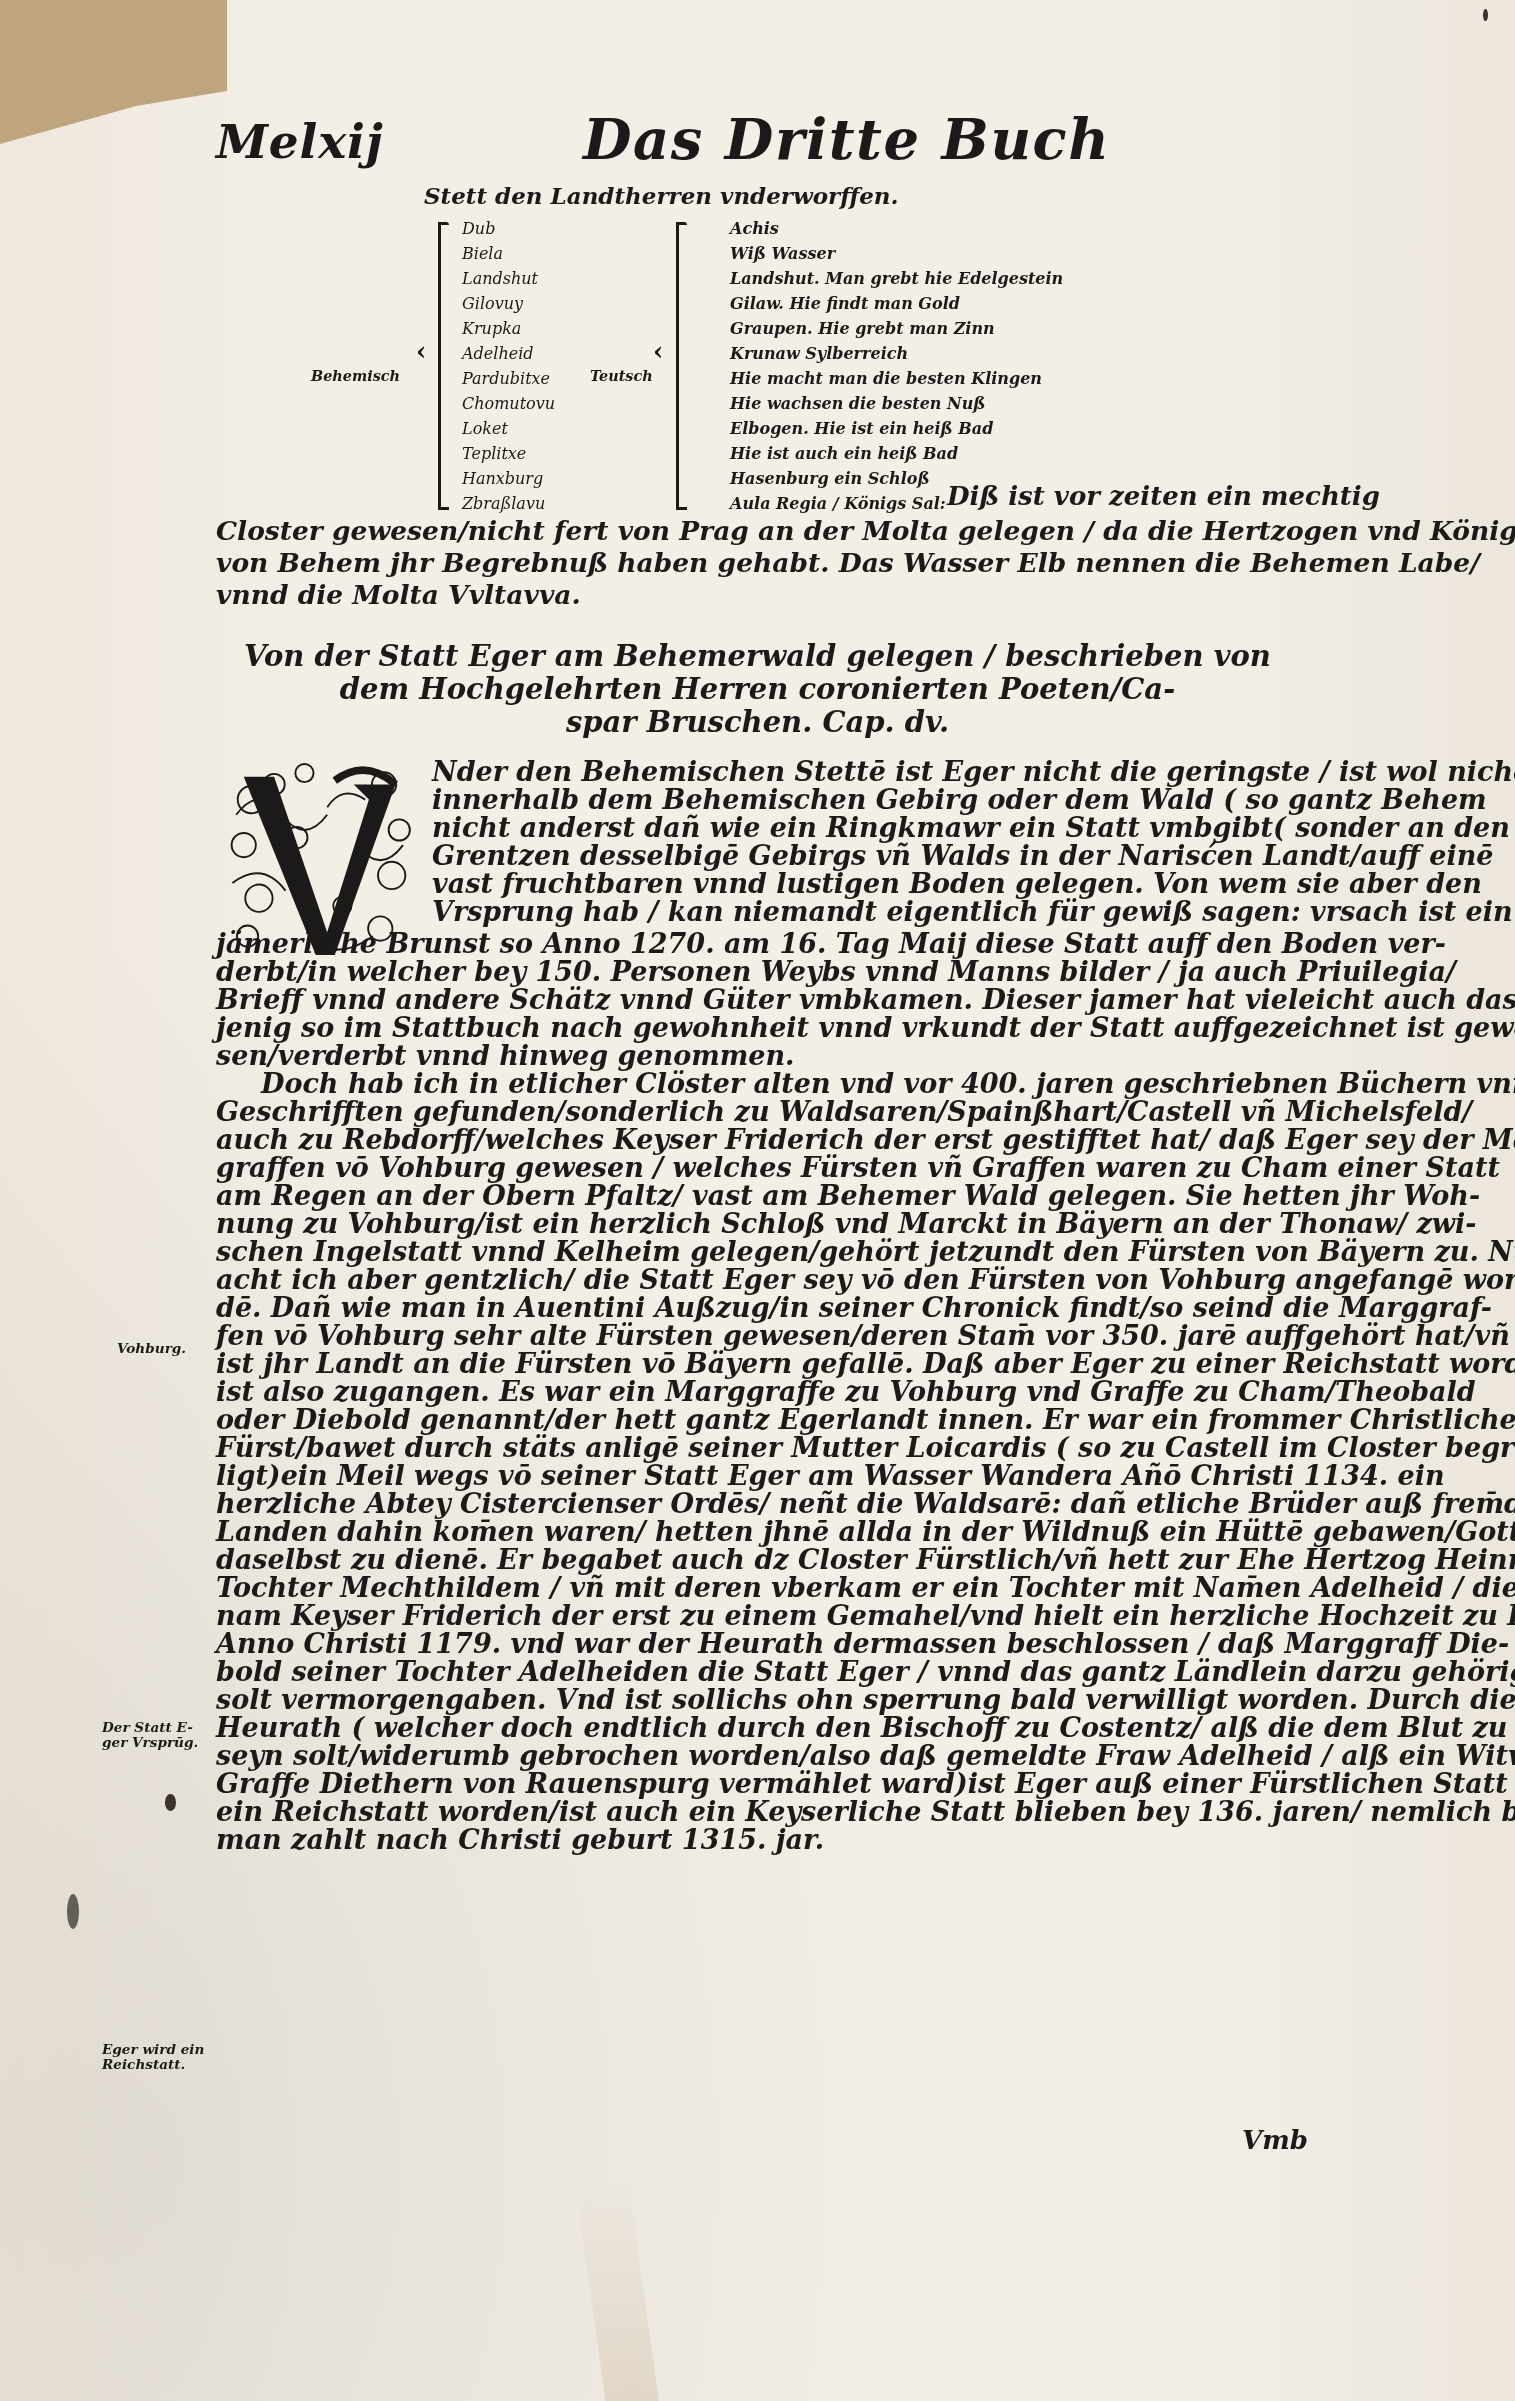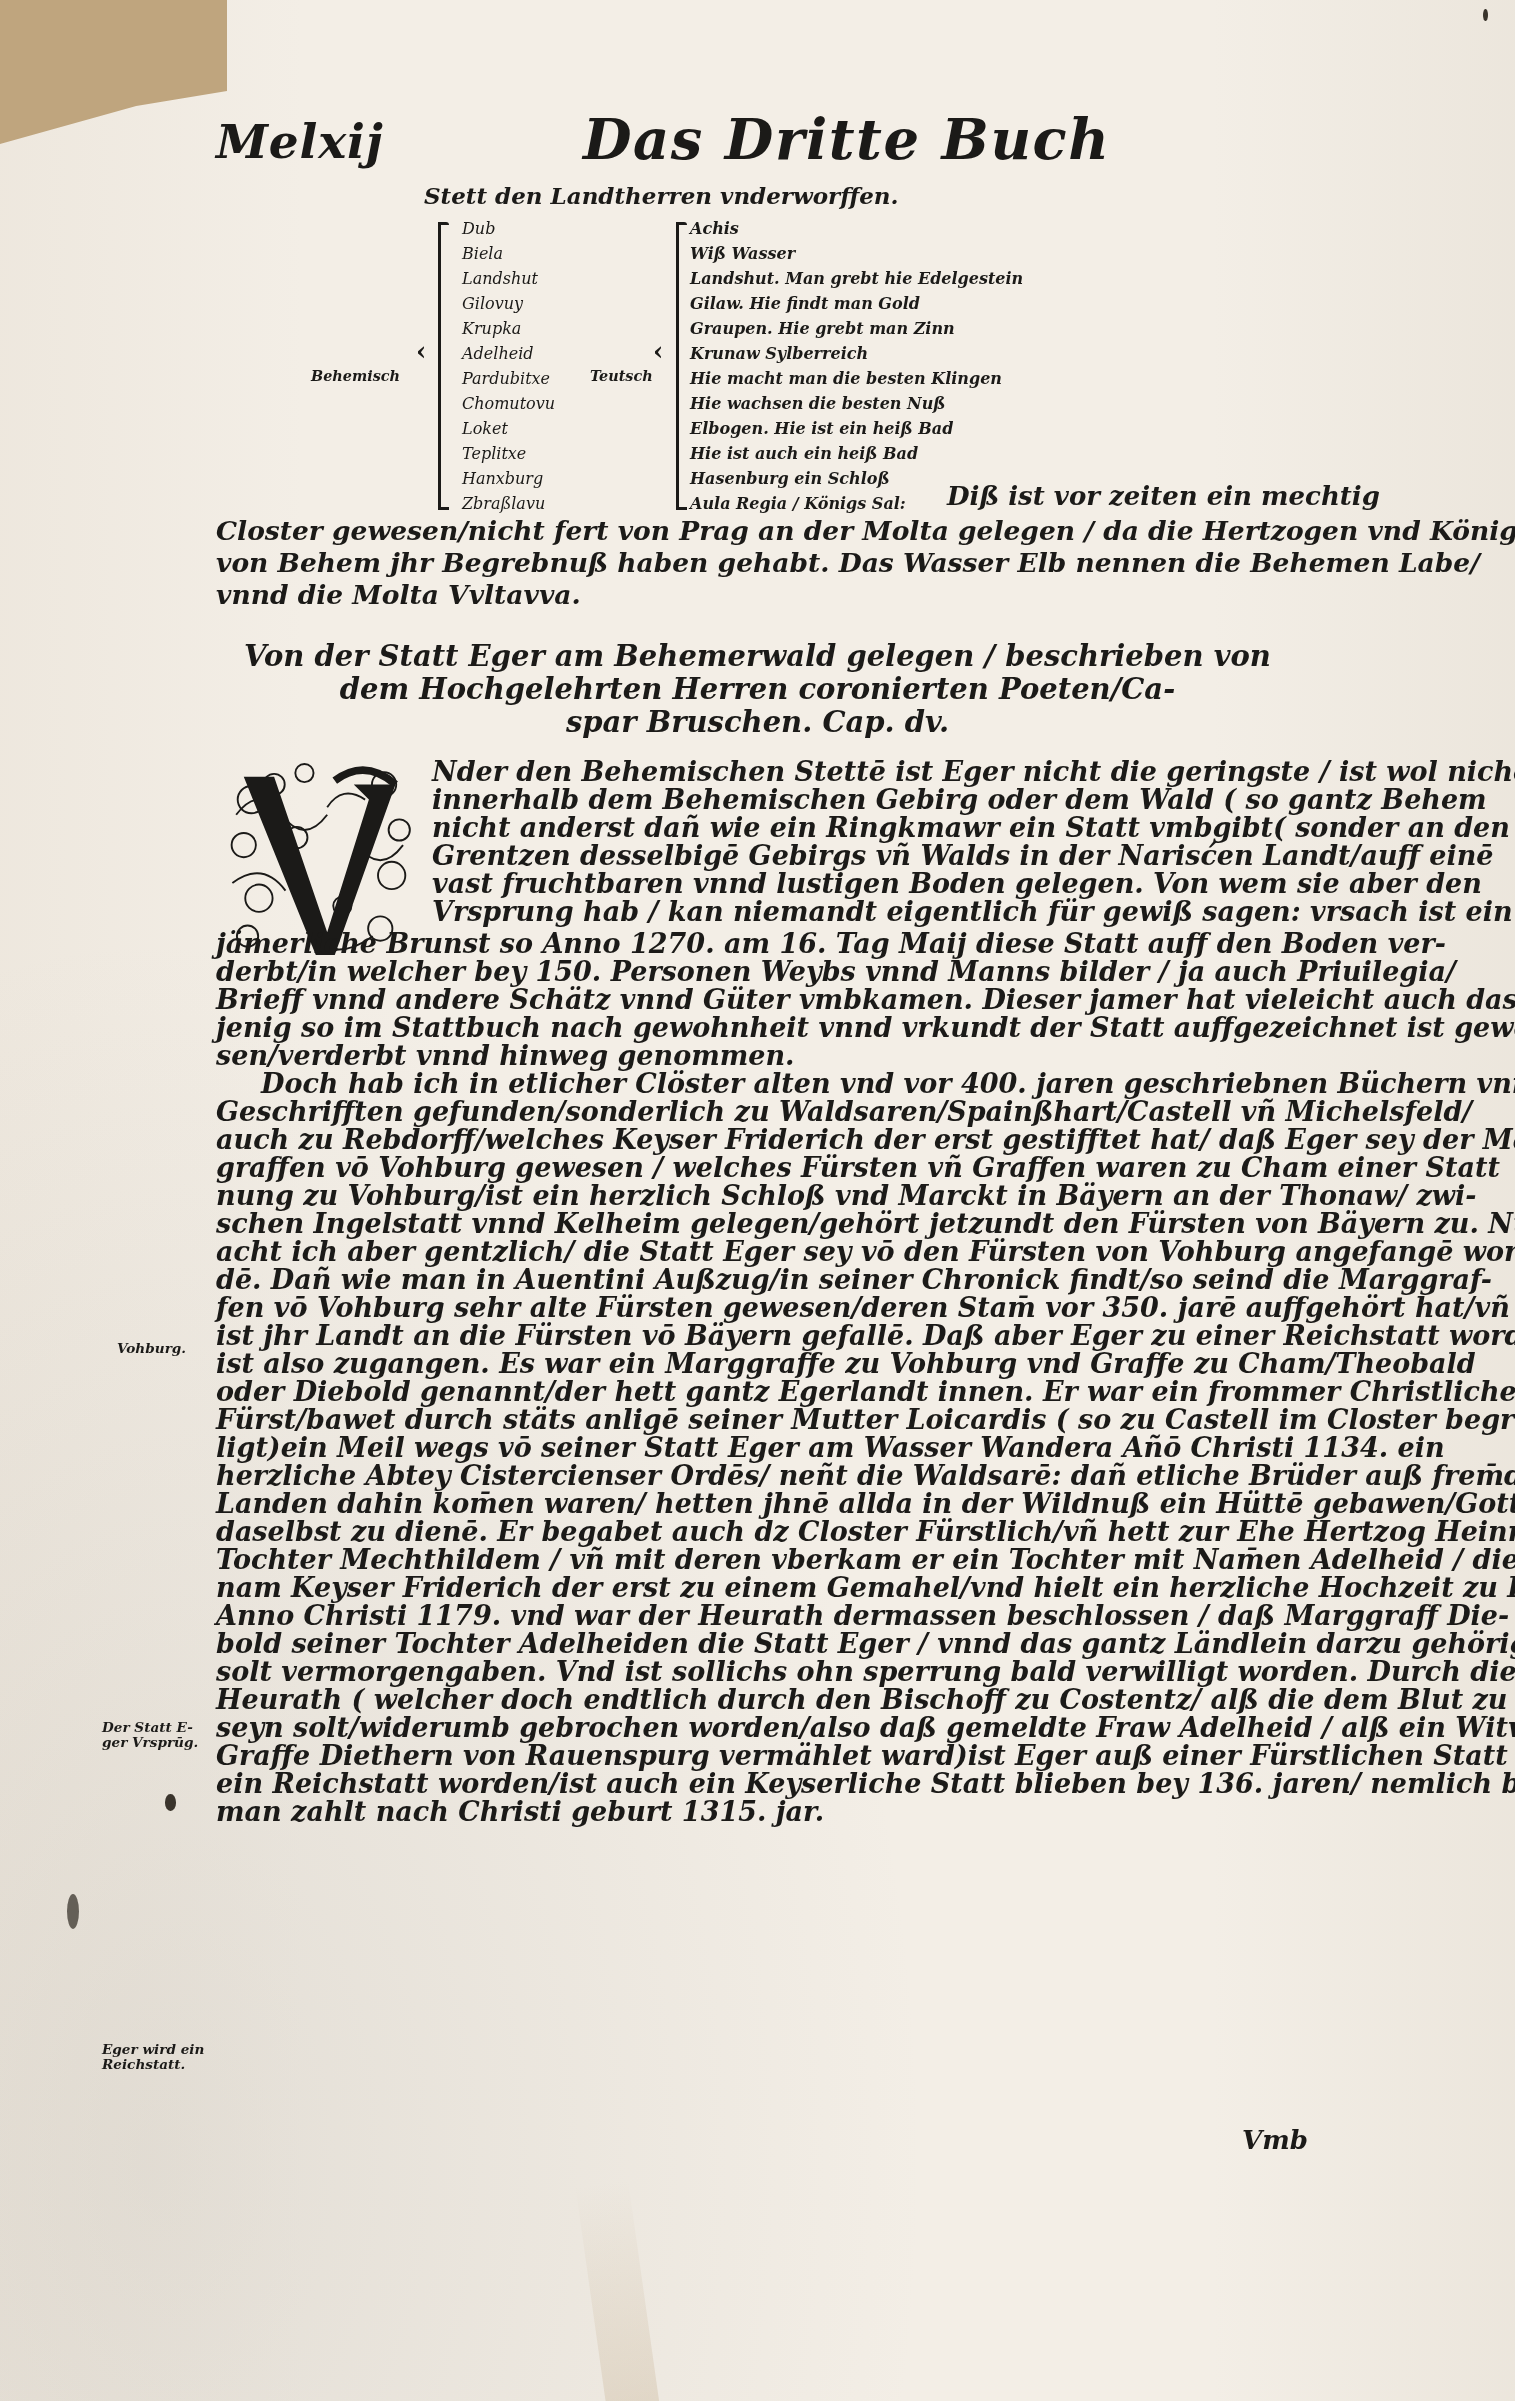--- a/index.html
+++ b/index.html
@@ -25,21 +25,21 @@
 
     .table-wrap { position:absolute; top:216px; left:311px; width:758px; height:303px; }
     .group-label { position:absolute; font-size:14.4px; font-weight:bold; font-style:italic;margin-top:24px; }
     .brace { position:absolute; width:10.6px; border-left:3px solid #1b1a18; }
     .brace::before { content:""; position:absolute; left:-3px; top:0; width:10.6px; height:3px; background:#1b1a18; border-radius:0 4.5px 0 0; }
     .brace::after { content:""; position:absolute; left:-3px; bottom:0; width:10.6px; height:3px; background:#1b1a18; }
     .brace-tip { position:absolute; font-size:26px; font-weight:bold; }
     .col-list { position:absolute; list-style:none; margin:0; padding:0; }
     .col-list li { height:25px; line-height:25px; white-space:nowrap; }
     .czech li { font-size:16px; font-style:italic; }
-    .german li { font-size:16px; font-weight:bold; font-style:italic; }
+    .german li { font-size:16px; font-weight:bold; font-style:italic;margin-left:40px; }
 
     .body-text { position:absolute; left:216px; width:1114px; font-size:27px; line-height:28px; font-weight:bold; font-style:italic; }
     .line { white-space:nowrap; height:28px; overflow:visible; text-align:justify; text-align-last:justify; }
     .line.last { text-align-last:left; }
     .line.indent { padding-left:45px; }
 
     .head-ch { position:absolute; top:640px; left:0; width:1515px; text-align:center; font-size:29px; line-height:33px; font-weight:bold; font-style:italic; }
 
     .initial { position:absolute; left:221px; top:754px; width:201px; height:205px; }
 
@@ -156,20 +156,21 @@
   <div class="line">Brieff vnnd andere Schätz vnnd Güter vmbkamen.  Dieser jamer hat vieleicht auch das</div>
   <div class="line">jenig so im Stattbuch nach gewohnheit vnnd vrkundt der Statt auffgezeichnet ist gewe-</div>
   <div class="line last">sen/verderbt vnnd hinweg genommen.</div>
 </div>
 
 <div class="body-text" style="top:1070px;">
   <div class="line indent">Doch hab ich in etlicher Clöster alten vnd vor 400. jaren geschriebnen Büchern vnnd</div>
   <div class="line">Geschrifften gefunden/sonderlich zu Waldsaren/Spainßhart/Castell vñ Michelsfeld/</div>
   <div class="line">auch zu Rebdorff/welches Keyser Friderich der erst gestifftet hat/ daß Eger sey der Marg-</div>
   <div class="line">graffen vō Vohburg gewesen / welches Fürsten vñ Graffen waren zu Cham einer Statt</div>
+  <div class="line">am Regen an der Obern Pfaltz/ vast am Behemer Wald gelegen.  Sie hetten jhr Woh-</div>
   <div class="line">nung zu Vohburg/ist ein herzlich Schloß vnd Marckt in Bäyern an der Thonaw/ zwi-</div>
   <div class="line">schen Ingelstatt vnnd Kelheim gelegen/gehört jetzundt den Fürsten von Bäyern zu. Nun</div>
   <div class="line">acht ich aber gentzlich/ die Statt Eger sey vō den Fürsten von Vohburg angefangē wor-</div>
   <div class="line">dē. Dañ wie man in  Auentini Außzug/in seiner Chronick findt/so seind die Marggraf-</div>
   <div class="line">fen vō Vohburg sehr alte Fürsten gewesen/deren Stam̄ vor 350. jarē auffgehört hat/vñ</div>
   <div class="line">ist jhr Landt an die Fürsten vō Bäyern gefallē. Daß aber Eger zu einer Reichstatt wordē/</div>
   <div class="line">ist also zugangen. Es war ein Marggraffe zu Vohburg vnd Graffe zu Cham/Theobald</div>
   <div class="line">oder Diebold genannt/der hett gantz Egerlandt innen.  Er war ein frommer Christlicher</div>
   <div class="line">Fürst/bawet durch stäts anligē seiner Mutter Loicardis ( so zu Castell im Closter begrabē</div>
   <div class="line">ligt)ein Meil wegs vō seiner Statt Eger am Wasser Wandera Añō Christi 1134. ein</div>

